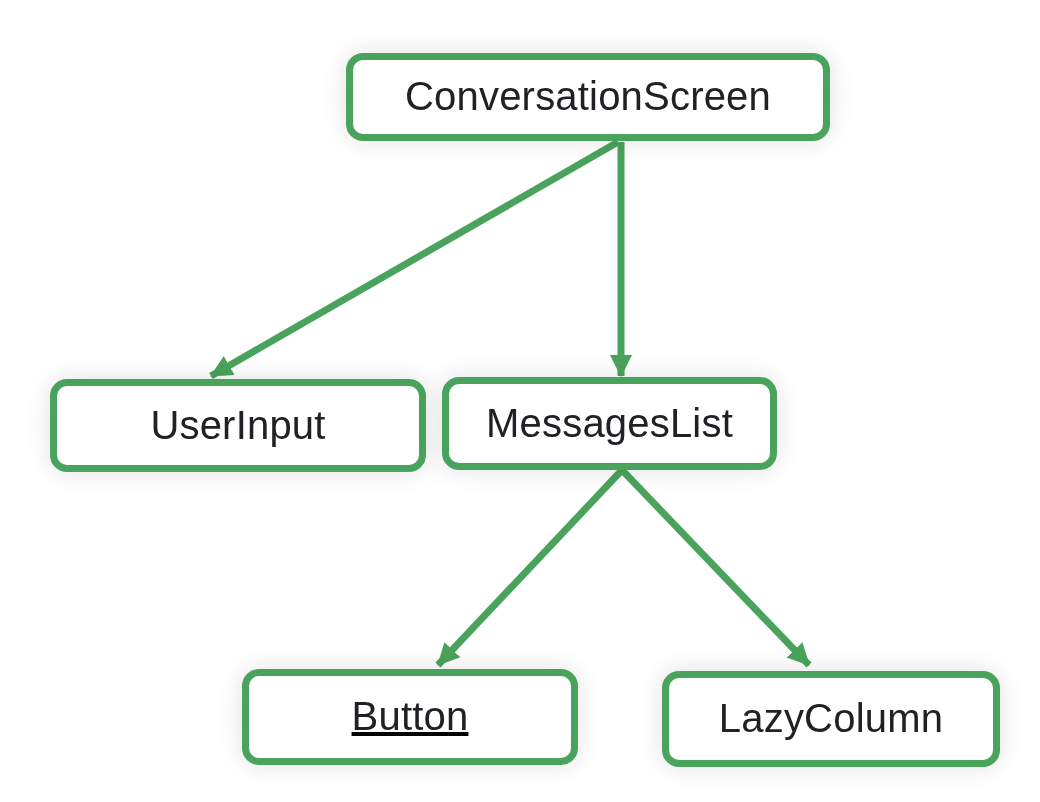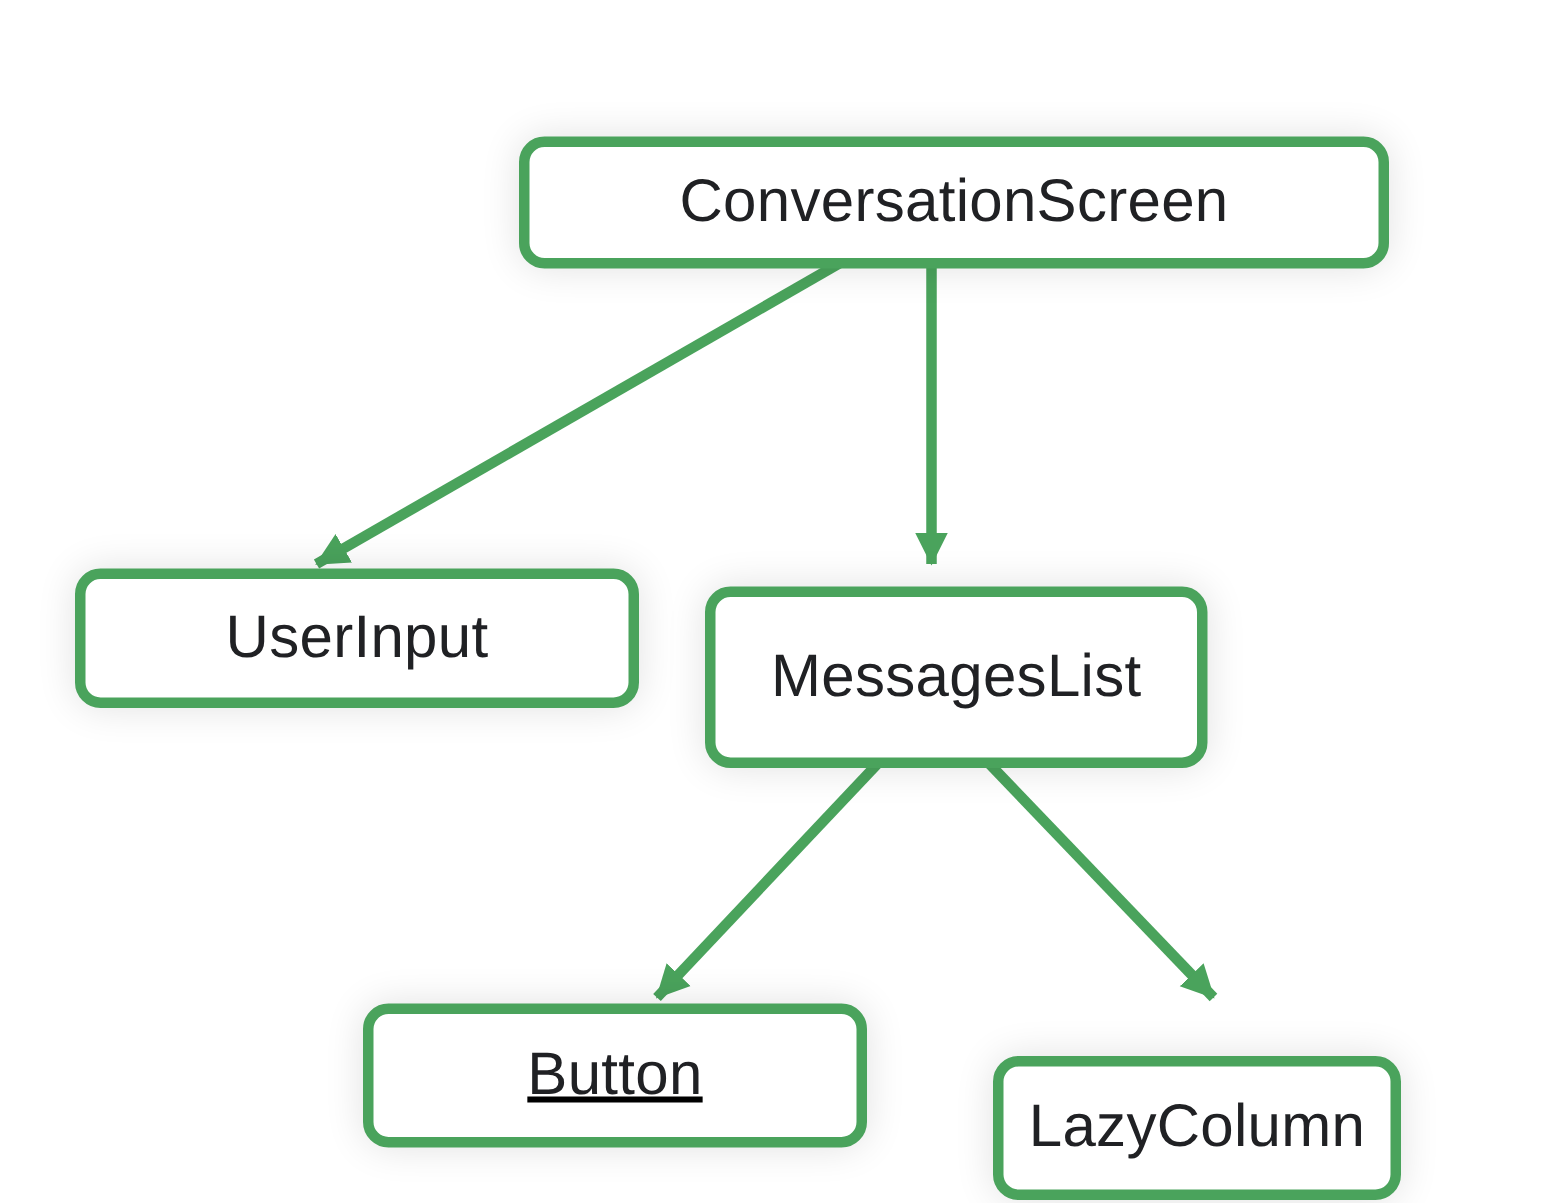--- a/index.html
+++ b/index.html
@@ -42,25 +42,25 @@
     justify-content: center;
   }
   .node-label {
     color: var(--node-text);
     font-size: 40px;
     line-height: 1;
     white-space: nowrap;
     letter-spacing: 0.2px;
     padding-bottom: 2px;
   }
-  .node-conversationscreen { left: 346px; top: 53px;  width: 580px; height: 88px; margin-top: 38px; }
+  .node-conversationscreen { left: 346px; top: 53px;  width: 484px; height: 88px; }
   .node-userinput          { left: 50px;  top: 379px; width: 376px; height: 93px; }
-  .node-messageslist       { left: 442px; top: 391px; width: 335px; height: 121px; margin-left: 28px; }
+  .node-messageslist       { left: 442px; top: 377px; width: 335px; height: 93px; }
   .node-button             { left: 242px; top: 669px; width: 336px; height: 96px; text-decoration: underline; }
-  .node-lazycolumn         { left: 662px; top: 704px; width: 272px; height: 96px; }
+  .node-lazycolumn         { left: 662px; top: 671px; width: 338px; height: 96px; }
 </style>
 </head>
 <body>
 
 <div class="canvas">
 
   <svg class="edges" viewBox="0 0 1040 802" xmlns="http://www.w3.org/2000/svg">
     <defs>
       <marker id="arrow" markerUnits="userSpaceOnUse" markerWidth="26" markerHeight="30" refX="21" refY="15" orient="auto">
         <polygon points="0,4 22,15 0,26" fill="#4aa35c"></polygon>

